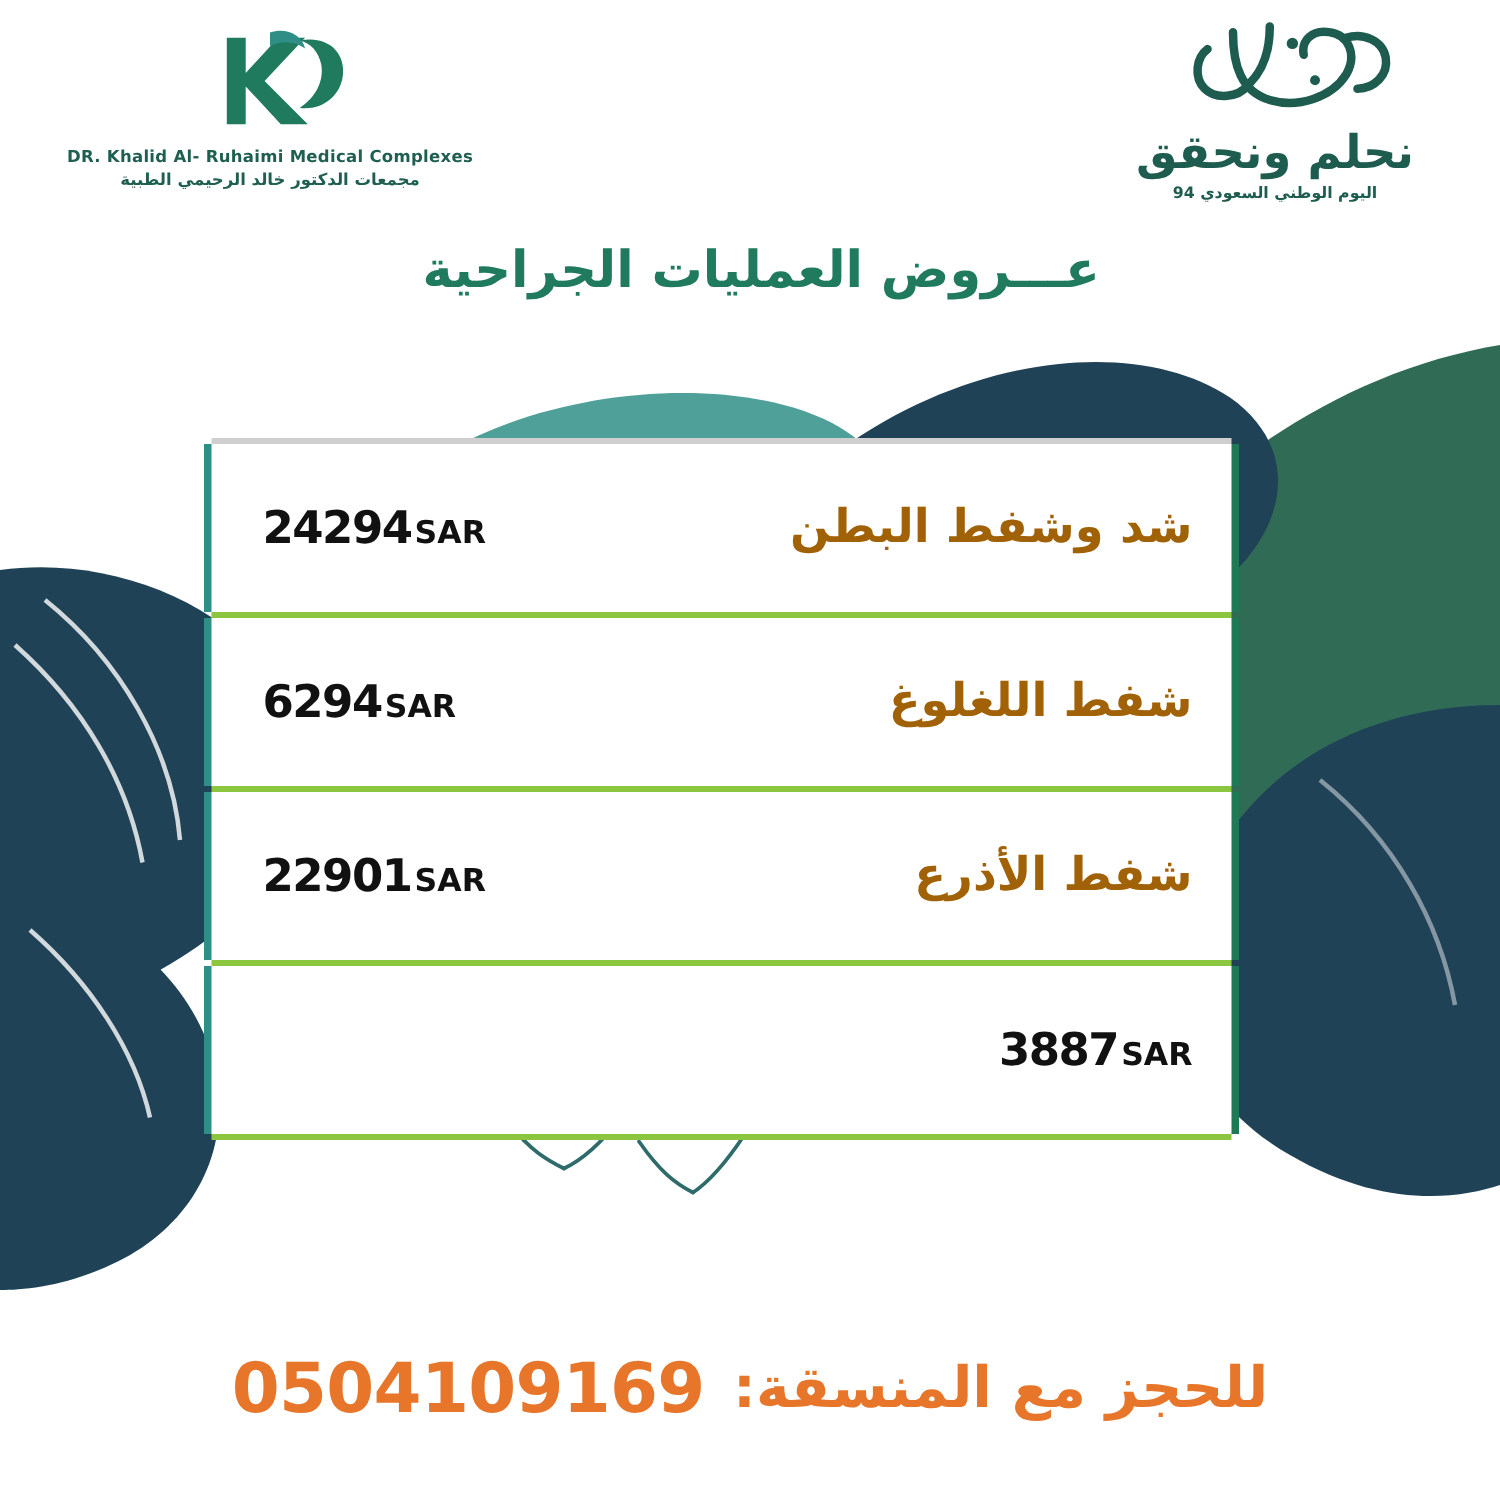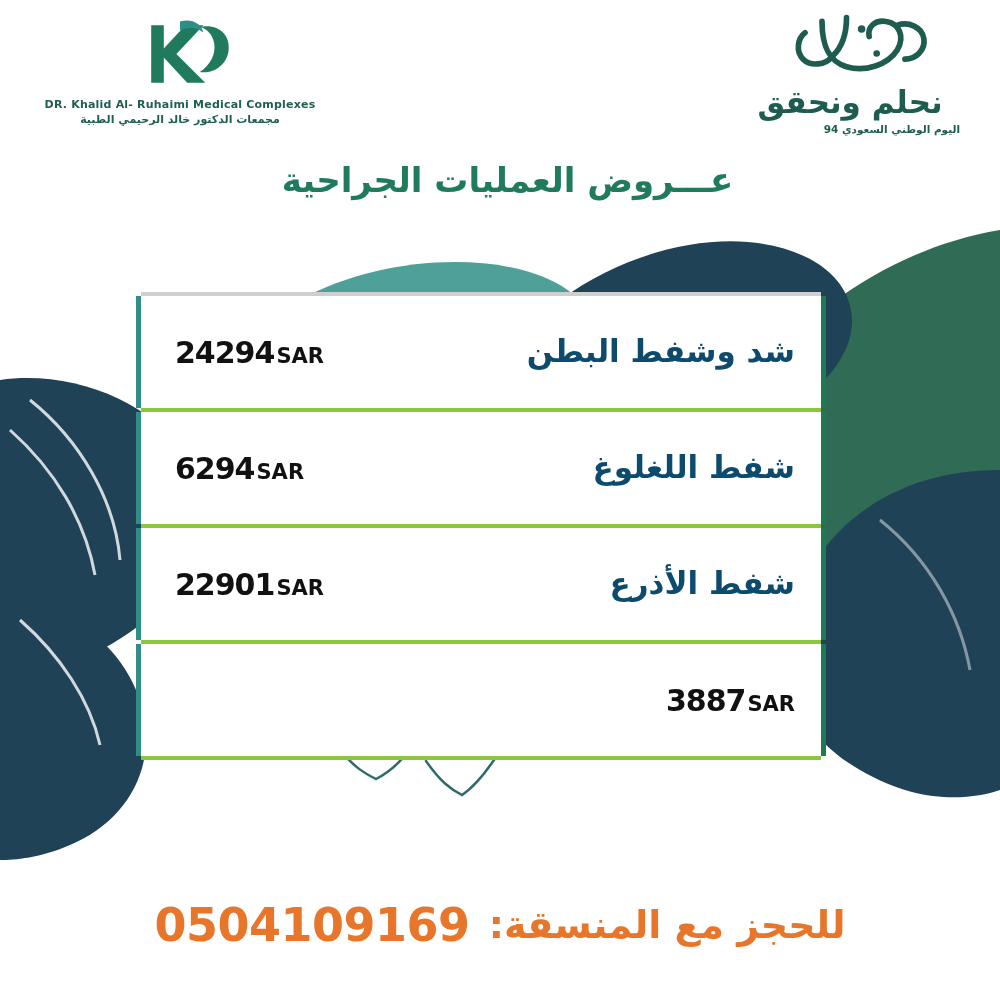--- a/index.html
+++ b/index.html
@@ -71,21 +71,20 @@
     color: #1d5c4f;
     letter-spacing: 1px;
     margin-top: 2px;
   }
   .logo-right .nd-sub {
     font-size: 10.5px;
     font-weight: bold;
     color: #1d5c4f;
     margin-top: 3px;
     letter-spacing: 0.3px;
-    text-align: right;
   }
 
   
   .main-title {
     position: absolute;
     top: 160px;
     left: 15px; right: 0;
     text-align: center;
     font-size: 34px;
     font-weight: bold;
@@ -127,21 +126,21 @@
   .row:first-child::before {
     content: "";
     position: absolute;
     left: 0; right: 0; top: -4px;
     height: 4px;
     background: #cfcfcf;
   }
   .row-label {
     direction: rtl;
     text-align: right;
-    color: #0c4a6e;
+    color: #a16207;
   }
   .row-label .main {
     font-size: 31px;
     font-weight: bold;
     line-height: 1.15;
   }
   .row-label .sub {
     font-size: 18px;
     font-weight: normal;
     margin-top: 2px;

